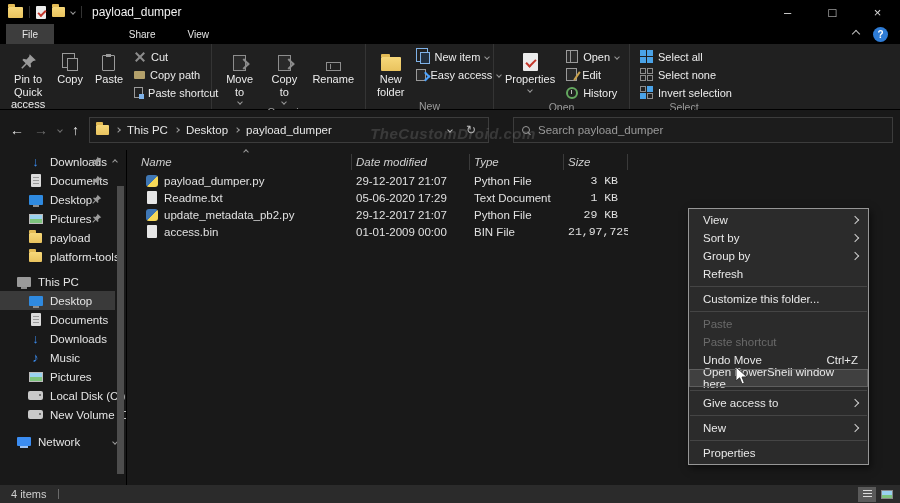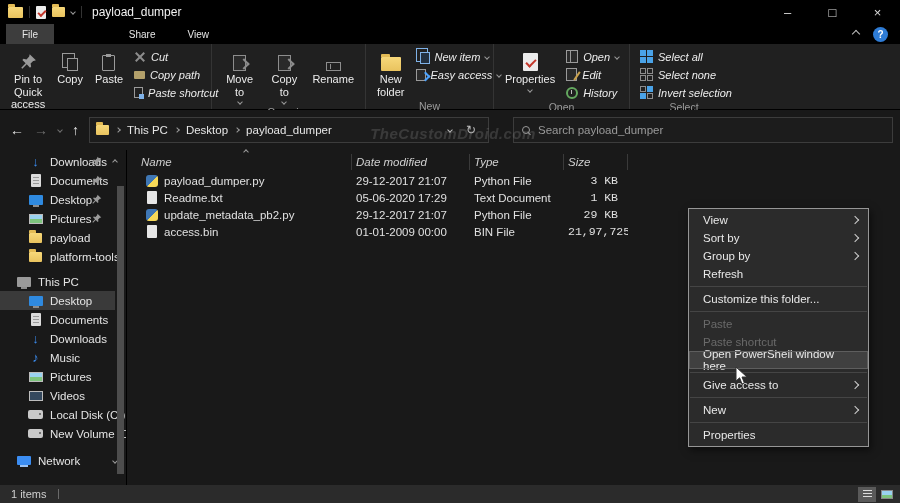--- a/index.html
+++ b/index.html
@@ -32,21 +32,21 @@
   .tabrow-right{margin-left:auto;display:flex;align-items:center;gap:14px;padding-right:12px;color:#bdbdbd;}
   .helpdot{width:15px;height:15px;border-radius:50%;background:#2e7cd6;color:#fff;font-size:10px;font-weight:bold;display:flex;align-items:center;justify-content:center;}
 
   
   .ribbon{position:absolute;top:44px;left:0;right:0;height:66px;background:#202020;border-bottom:1px solid #000;display:flex;}
   .rgroup{display:flex;flex-direction:column;border-right:1px solid #343434;}
   .rgroup-body{flex:1;display:flex;align-items:flex-start;padding:3px 6px 0;gap:2px;}
   .rgroup-label{text-align:center;color:#9a9a9a;font-size:10.5px;padding:0 0 3px;}
   .rbig{display:flex;flex-direction:column;align-items:center;padding:2px 5px;gap:2px;color:#ececec;font-size:11px;line-height:1.15;text-align:center;}
   .rbig .ric{height:22px;display:flex;align-items:flex-end;justify-content:center;}
-  .rsmallcol{display:flex;flex-direction:column;justify-content:flex-end;gap:1px;padding-top:1px;font-style:italic;}
+  .rsmallcol{display:flex;flex-direction:column;justify-content:flex-end;gap:1px;padding-top:1px;}
   .rsmall{display:flex;align-items:center;gap:5px;height:17px;padding:0 4px;color:#ececec;font-size:11px;white-space:nowrap;}
   .caret{color:#9a9a9a;}
 
   
   .ic-pin{width:18px;height:18px;fill:#9a9a9a;}
   .ic-copy{width:11px;height:13px;border:1px solid #9a9a9a;background:#202020;box-shadow:-4px -4px 0 0 #202020,-4px -4px 0 1px #9a9a9a;margin:5px 0 0 5px;}
   .ic-paste{width:13px;height:16px;border:1px solid #9a9a9a;border-radius:1px;position:relative;margin-top:3px;}
   .ic-paste::before{content:"";position:absolute;top:-2px;left:3px;width:5px;height:3px;background:#9a9a9a;}
   .xline{position:relative;width:12px;height:12px;}
   .xline::before,.xline::after{content:"";position:absolute;left:5px;top:0;width:2px;height:12px;background:#8d8d8d;}
@@ -453,26 +453,20 @@
         <span>Music</span>
       </div>
       <div class="sitem">
         <span class="si">
             <span class="pic"></span>
           </span>
         <span>Pictures</span>
       </div>
       <div class="sitem">
         <span class="si">
-            <span class="vid"></span>
-          </span>
-        <span>Videos</span>
-      </div>
-      <div class="sitem">
-        <span class="si">
             <span class="drive"></span>
           </span>
         <span>Local Disk (C:)</span>
       </div>
       <div class="sitem">
         <span class="si">
             <span class="drive"></span>
           </span>
         <span>New Volume (D:</span>
       </div>
@@ -569,20 +563,24 @@
     <div class="mi">
       <span>Customize this folder...</span>
     </div>
     <div class="msep"></div>
     <div class="mi disabled">
       <span>Paste</span>
     </div>
     <div class="mi disabled">
       <span>Paste shortcut</span>
     </div>
+    <div class="mi">
+      <span>Undo Move</span>
+      <span class="kbd">Ctrl+Z</span>
+    </div>
     <div class="mi hl">
       <span>Open PowerShell window here</span>
     </div>
     <div class="msep"></div>
     <div class="mi">
       <span>Give access to</span>
       <span class="cv r sub"></span>
     </div>
     <div class="msep"></div>
     <div class="mi">
@@ -595,21 +593,21 @@
     </div>
   </div>
 
   <div class="cursor">
     <svg width="14" height="20" viewBox="0 0 14 20">
         <path d="M1 1 L1 15 L4.6 11.8 L7 18 L9.4 17 L7 11 L12 11 Z" fill="#fff" stroke="#333" stroke-width="1"></path>
       </svg>
   </div>
 
   <div class="statusbar">
-    <span>1 items</span>
+    <span>4 items</span>
     <span class="st-sep"></span>
     <div class="viewtoggles">
       <span class="vt sel">
           <span class="vt-list"></span>
         </span>
       <span class="vt">
           <span class="vt-thumb"></span>
         </span>
     </div>
   </div>

